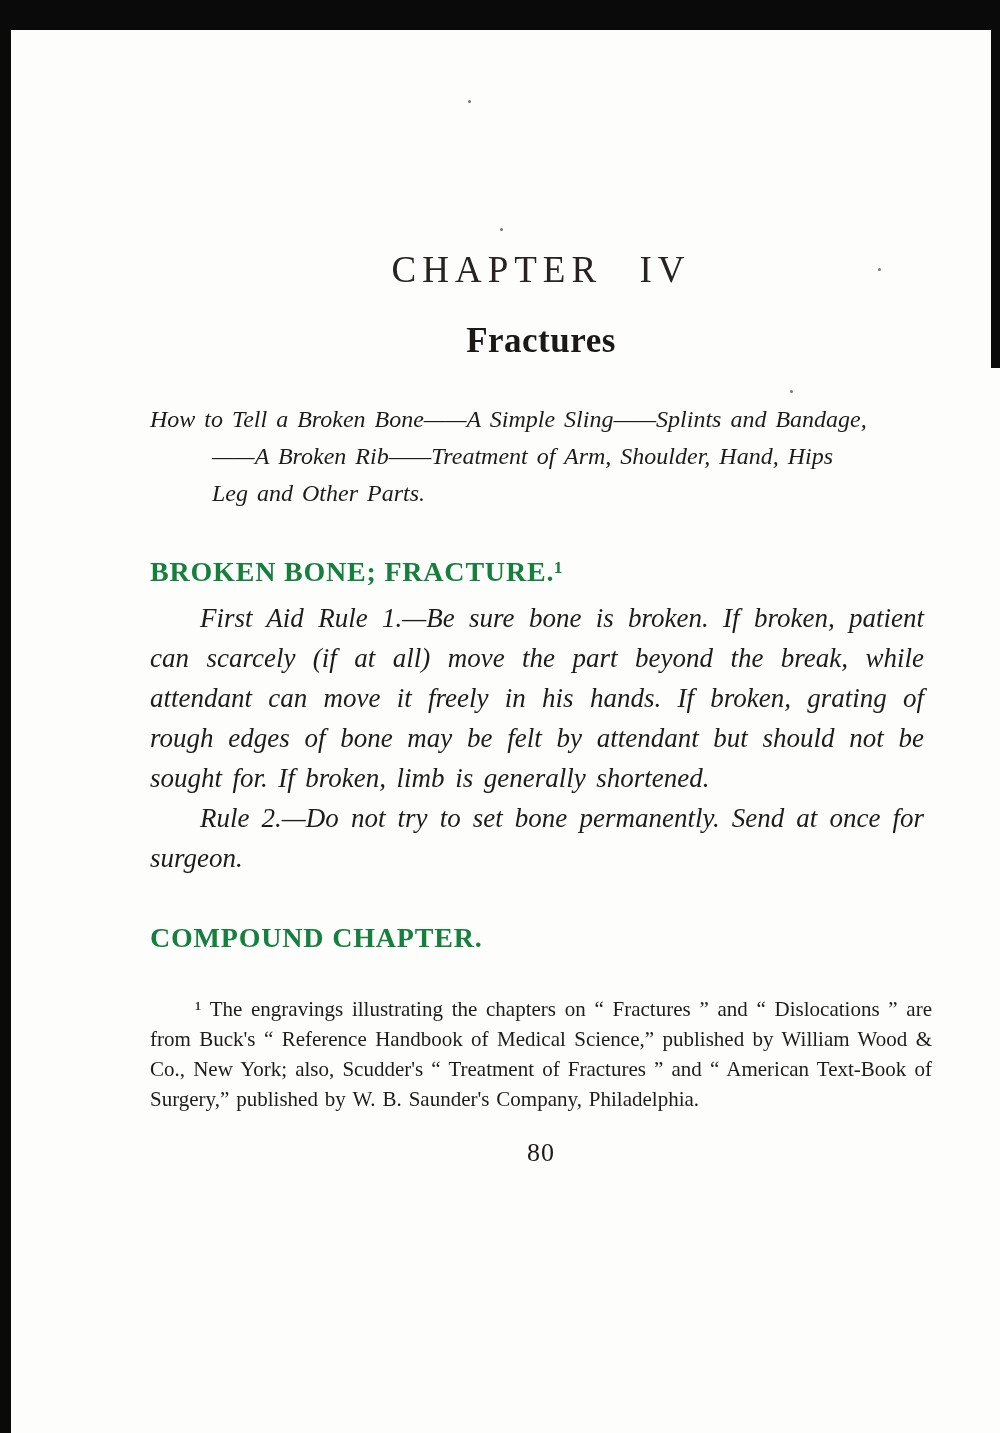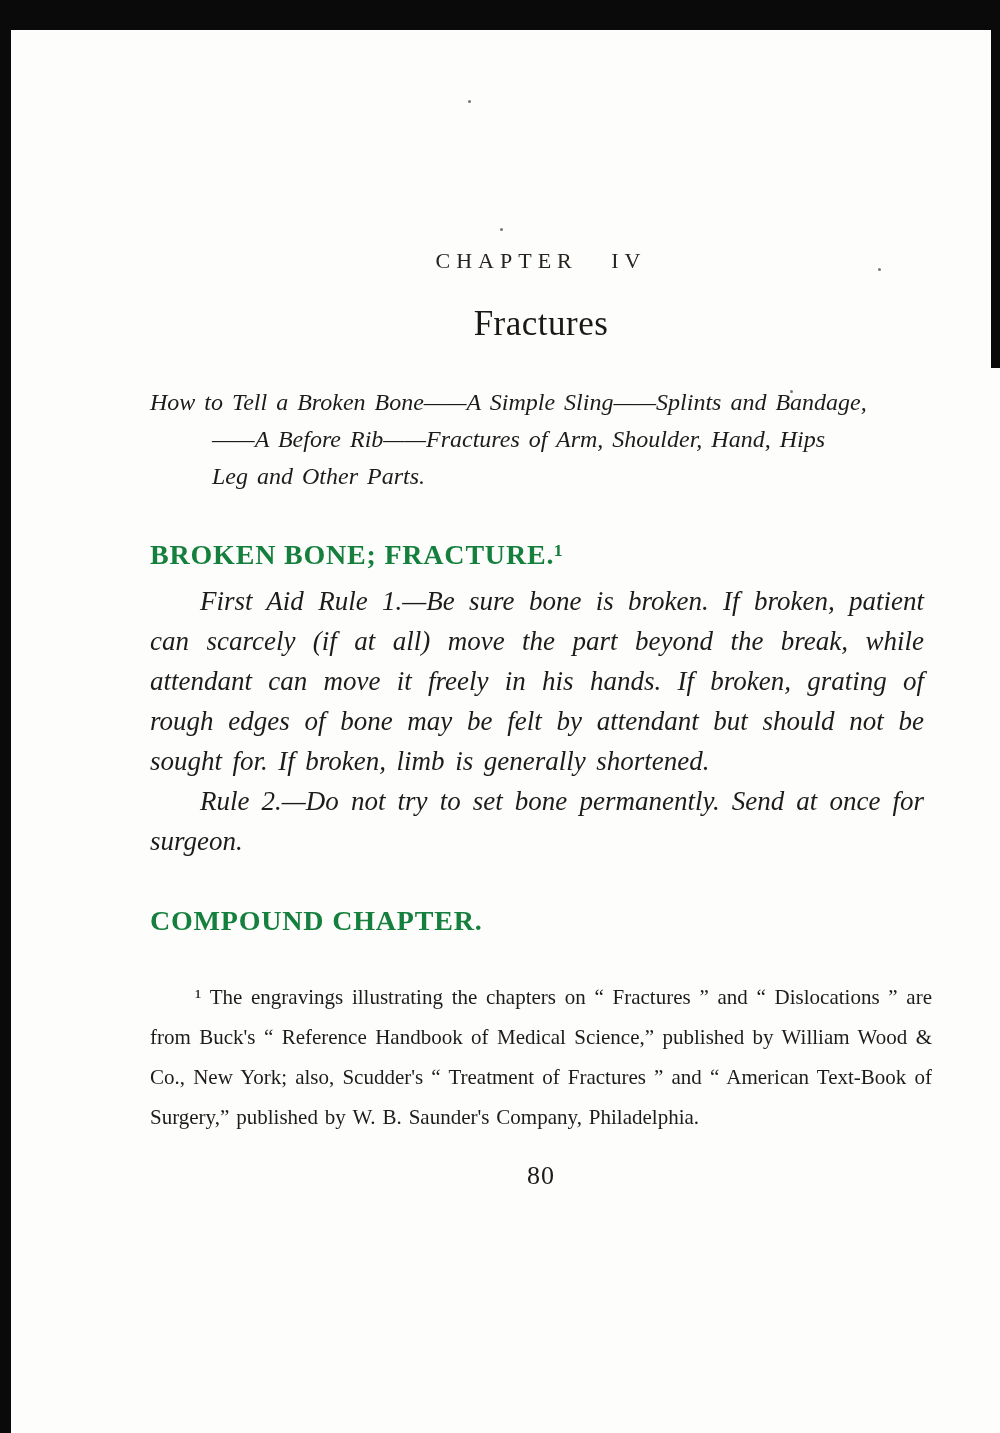--- a/index.html
+++ b/index.html
@@ -47,30 +47,30 @@
 
   .content {
     position: absolute;
     left: 150px;
     top: 0;
     width: 782px;
     padding-top: 248px;
   }
   .chapter-label {
     text-align: center;
-    font-size: 22px;
+    font-size: 37px;
     letter-spacing: 6px;
     word-spacing: 22px;
     color: #262320;
   }
   .chapter-title {
     margin: 30px 0 0 0;
     text-align: center;
     font-size: 35px;
-    font-weight: normal;
+    font-weight: bold;
     letter-spacing: 0.5px;
     color: #1b1916;
   }
   .summary {
     margin-top: 40px;
     font-style: italic;
     font-size: 24px;
     line-height: 37px;
     word-spacing: 3px;
   }
@@ -92,21 +92,21 @@
     text-align: justify;
     text-indent: 50px;
     word-spacing: 0.14em;
   }
   .body-para + .body-para {
     margin-top: 0;
   }
   .footnote {
     margin-top: 40px;
     font-size: 21px;
-    line-height: 40px;
+    line-height: 30px;
     text-align: justify;
     text-indent: 45px;
     word-spacing: 0.08em;
   }
   .page-number {
     margin-top: 24px;
     text-align: center;
     font-size: 26px;
     letter-spacing: 1px;
   }
@@ -125,21 +125,21 @@
   <div class="speck s4"></div>
 
   <div class="content">
 
     <div class="chapter-label">CHAPTER IV</div>
 
     <h1 class="chapter-title">Fractures</h1>
 
     <div class="summary">
       <div class="sum-line">How to Tell a Broken Bone——A Simple Sling——Splints and Bandage,</div>
-      <div class="sum-line indent">——A Before Rib——Fractures of Arm, Shoulder, Hand, Hips</div>
+      <div class="sum-line indent">——A Broken Rib——Treatment of Arm, Shoulder, Hand, Hips</div>
       <div class="sum-line indent">Leg and Other Parts.</div>
     </div>
 
     <h2 class="section-heading">BROKEN BONE; FRACTURE.¹</h2>
 
     <p class="body-para">First Aid Rule 1.—Be sure bone is broken. If broken, patient can scarcely (if at all) move the part beyond the break, while attendant can move it freely in his hands. If broken, grating of rough edges of bone may be felt by attendant but should not be sought for. If broken, limb is generally shortened.</p>
 
     <p class="body-para">Rule 2.—Do not try to set bone permanently. Send at once for surgeon.</p>
 
     <h2 class="section-heading">COMPOUND CHAPTER.</h2>

